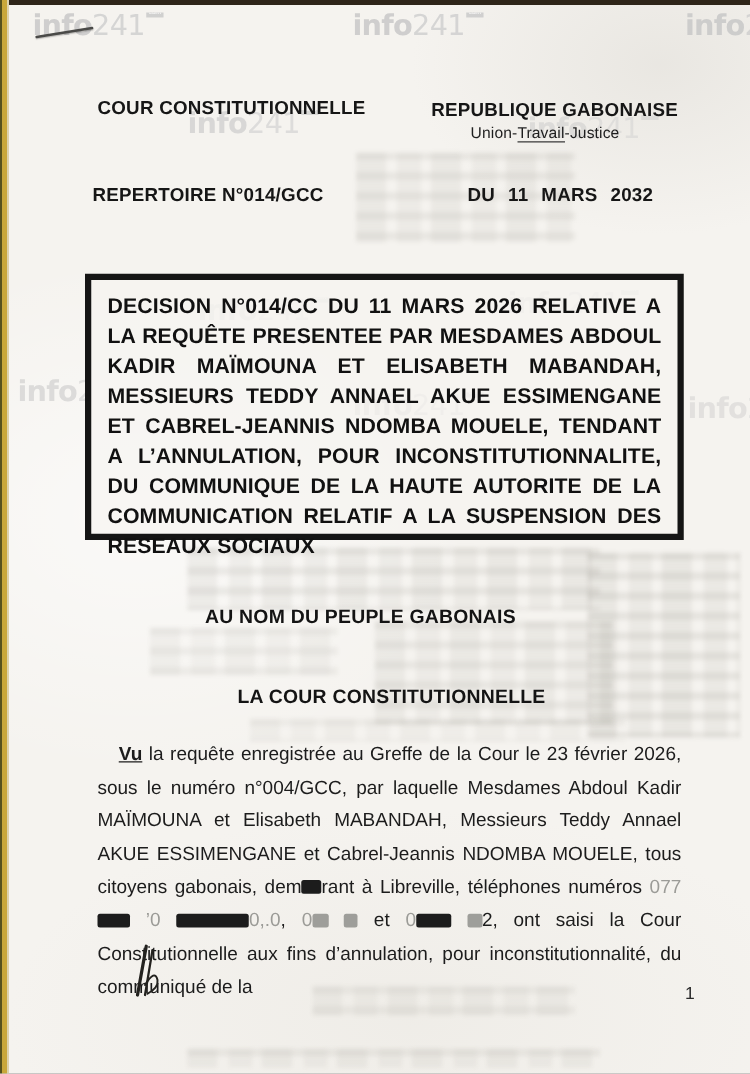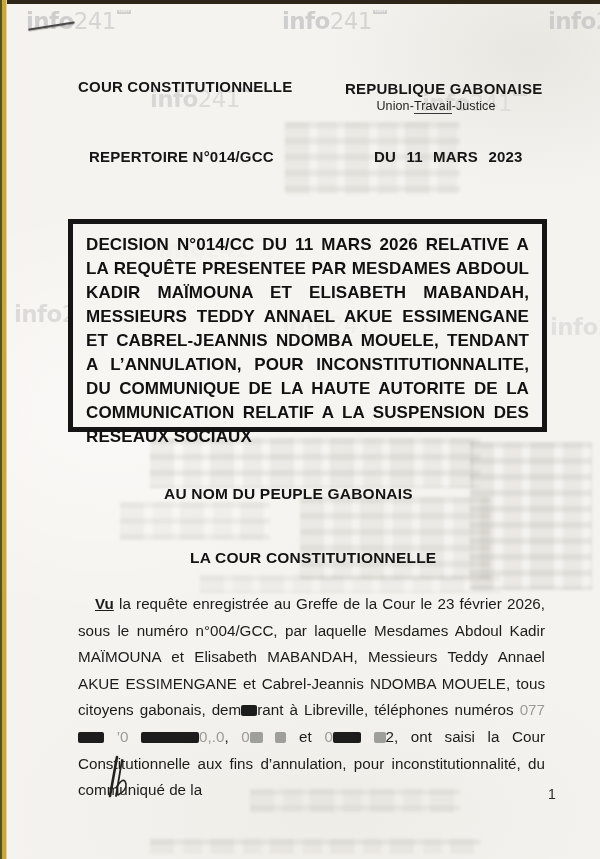--- a/index.html
+++ b/index.html
@@ -96,22 +96,22 @@
 
   <div class="staple"></div>
 
   <div class="abs header-right">
     <div class="h-bold" style="white-space:nowrap;">REPUBLIQUE GABONAISE</div>
     <div class="motto"><span>Union-</span><span class="motto-underline">Travail</span><span>-Justice</span></div>
   </div>
 
   <div class="abs h-bold" style="left:78px;top:78px;">COUR CONSTITUTIONNELLE</div>
 
-  <div class="abs h-bold" style="left:89px;top:148px;text-align:center;">REPERTOIRE N°014/GCC</div>
-  <div class="abs h-bold date-line" style="left:374px;top:148px;">DU 11 MARS 2023</div>
+  <div class="abs h-bold" style="left:74px;top:148px;text-align:center;">REPERTOIRE N°014/GCC</div>
+  <div class="abs h-bold date-line" style="left:374px;top:148px;">DU 11 MARS 2032</div>
 
   <div class="abs decision-box">
     <div class="decision-text">DECISION N°014/CC DU 11 MARS 2026 RELATIVE A LA REQUÊTE PRESENTEE PAR MESDAMES ABDOUL KADIR MAÏMOUNA ET ELISABETH MABANDAH, MESSIEURS TEDDY ANNAEL AKUE ESSIMENGANE ET CABREL-JEANNIS NDOMBA MOUELE, TENDANT A L’ANNULATION, POUR INCONSTITUTIONNALITE, DU COMMUNIQUE DE LA HAUTE AUTORITE DE LA COMMUNICATION RELATIF A LA SUSPENSION DES RESEAUX SOCIAUX</div>
   </div>
 
   <div class="abs center-head" style="left:164px;top:485px;">AU NOM DU PEUPLE GABONAIS</div>
   <div class="abs center-head" style="left:190px;top:549px;">LA COUR CONSTITUTIONNELLE</div>
 
   <div class="abs body-par" id="body-par"><span class="seg-bold">Vu</span><span class="seg-text"> la requête enregistrée au Greffe de la Cour le 23 février 2026, sous le numéro n°004/GCC, par laquelle Mesdames Abdoul Kadir MAÏMOUNA et Elisabeth MABANDAH, Messieurs Teddy Annael AKUE ESSIMENGANE et Cabrel-Jeannis NDOMBA MOUELE, tous citoyens gabonais, dem</span><span class="seg-redact" style="width: 16px;"></span><span class="seg-text">rant à Libreville, téléphones numéros </span><span class="seg-faint">077</span><span class="seg-redact" style="width: 26px;"></span><span class="seg-faint"> ’0 </span><span class="seg-redact" style="width: 58px;"></span><span class="seg-faint">0,.0</span><span class="seg-text">, </span><span class="seg-faint">0</span><span class="seg-redact light" style="width: 13px;"></span><span class="seg-faint"> </span><span class="seg-redact light" style="width: 11px;"></span><span class="seg-text"> et </span><span class="seg-faint">0</span><span class="seg-redact" style="width: 28px;"></span><span class="seg-faint"> </span><span class="seg-redact light" style="width: 12px;"></span><span class="seg-text">2, ont saisi la Cour Constitutionnelle aux fins d’annulation, pour inconstitutionnalité, du communiqué de la</span></div>
 

